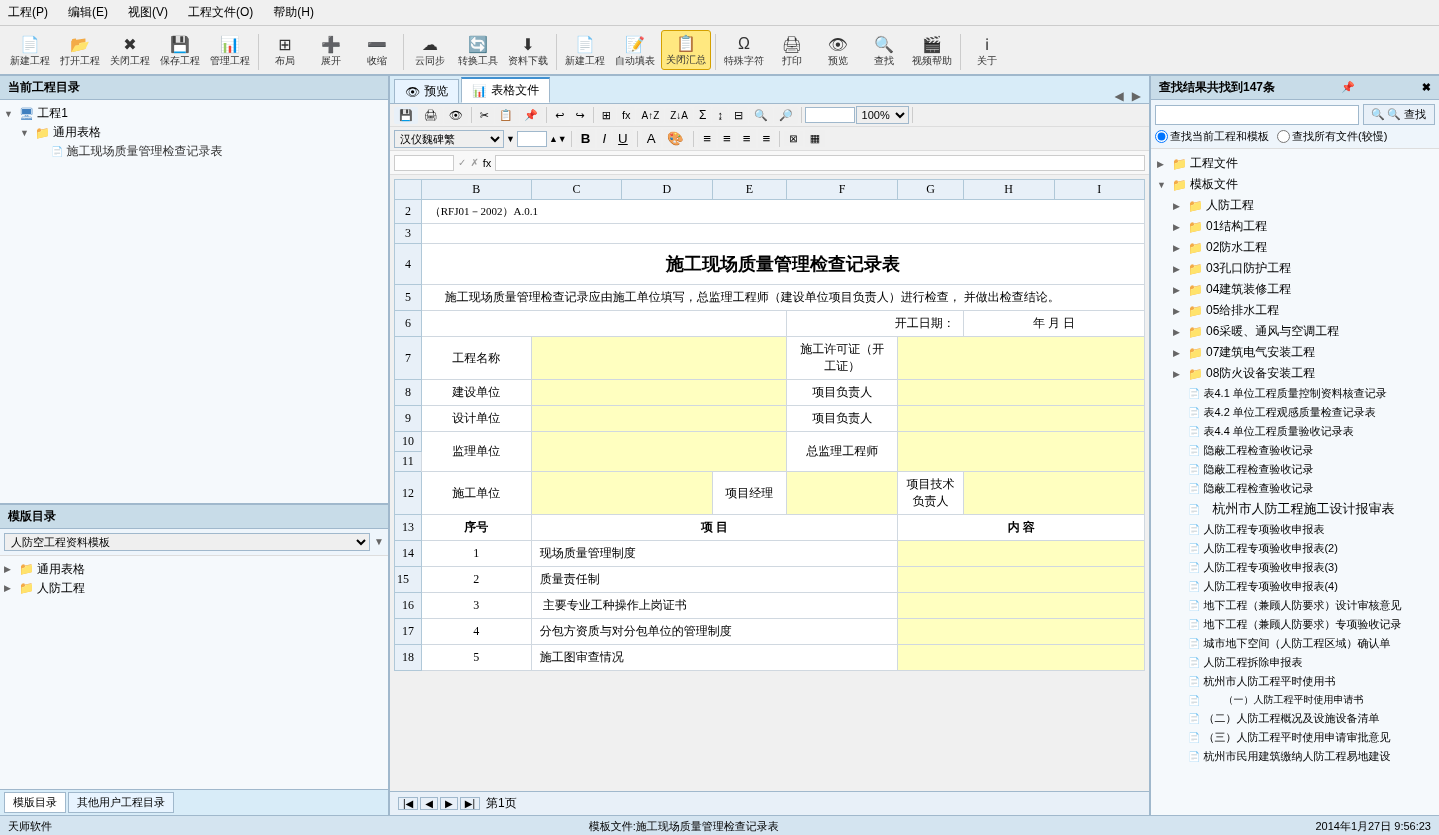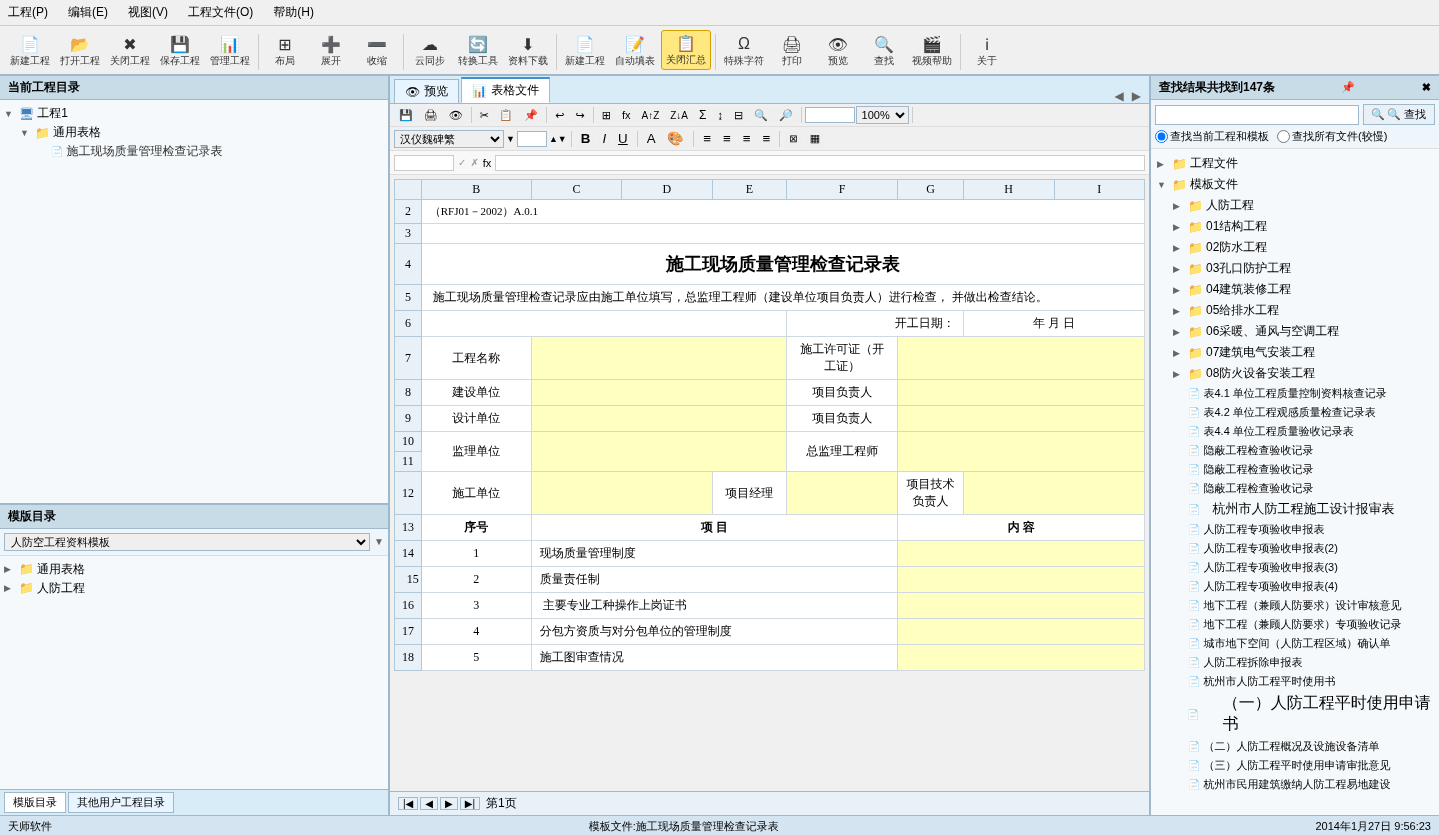--- a/index.html
+++ b/index.html
@@ -299,21 +299,21 @@
             <td colspan="8" style="border:1px solid #d0d8e0; padding:4px; height:20px;"></td>
           </tr>
 
           <tr>
             <td style="background:#e8f0f8; border:1px solid #b0c8d8; text-align:center; padding:2px;">4</td>
             <td colspan="8" style="border:1px solid #d0d8e0; padding:8px; text-align:center; font-size:18px; font-weight:bold;">施工现场质量管理检查记录表</td>
           </tr>
 
           <tr>
             <td style="background:#e8f0f8; border:1px solid #b0c8d8; text-align:center; padding:2px;">5</td>
-            <td colspan="8" style="border:1px solid #d0d8e0; padding:4px 11px; font-size:12px;">施工现场质量管理检查记录应由施工单位填写，总监理工程师（建设单位项目负责人）进行检查，
+            <td colspan="8" style="border:1px solid #d0d8e0; padding:4px 23px; font-size:12px;">施工现场质量管理检查记录应由施工单位填写，总监理工程师（建设单位项目负责人）进行检查，
 并做出检查结论。</td>
           </tr>
 
           <tr>
             <td style="background:#e8f0f8; border:1px solid #b0c8d8; text-align:center; padding:2px;">6</td>
             <td colspan="4" style="border:1px solid #d0d8e0; padding:4px 8px;"></td>
             <td colspan="2" style="border:1px solid #d0d8e0; padding:4px 8px; text-align:right;">开工日期：</td>
             <td colspan="2" style="border:1px solid #d0d8e0; padding:4px 8px; text-align:center;">年  月  日</td>
           </tr>
 
@@ -370,21 +370,21 @@
           </tr>
 
           <tr>
             <td style="background:#e8f0f8; border:1px solid #b0c8d8; text-align:center; padding:2px;">14</td>
             <td style="border:1px solid #d0d8e0; padding:4px 8px; text-align:center;">1</td>
             <td colspan="4" style="border:1px solid #d0d8e0; padding:4px 8px;">现场质量管理制度</td>
             <td colspan="3" style="border:1px solid #d0d8e0; padding:4px 8px; background:#ffffc0;"></td>
           </tr>
 
           <tr>
-            <td style="background:#e8f0f8; border:1px solid #b0c8d8; text-align:right; padding:2px;">15</td>
+            <td style="background:#e8f0f8; border:1px solid #b0c8d8; text-align:left; padding:2px;">15</td>
             <td style="border:1px solid #d0d8e0; padding:4px 8px; text-align:center;">2</td>
             <td colspan="4" style="border:1px solid #d0d8e0; padding:4px 8px;">质量责任制</td>
             <td colspan="3" style="border:1px solid #d0d8e0; padding:4px 8px; background:#ffffc0;"></td>
           </tr>
 
           <tr>
             <td style="background:#e8f0f8; border:1px solid #b0c8d8; text-align:center; padding:2px;">16</td>
             <td style="border:1px solid #d0d8e0; padding:4px 8px; text-align:center;">3</td>
             <td colspan="4" style="border:1px solid #d0d8e0; padding:4px 11px;">主要专业工种操作上岗证书</td>
             <td colspan="3" style="border:1px solid #d0d8e0; padding:4px 8px; background:#ffffc0;"></td>
@@ -579,21 +579,21 @@
         <span style="font-size:11px;">人防工程拆除申报表</span>
       </div>
       <div class="search-tree-item" style="display:flex; align-items:center; gap:3px; padding:2px; padding-left:18px;">
         <span style="font-size:9px; width:12px; color:#666;"></span>
         <span style="color:#3070c0; font-size:10px;">📄</span>
         <span style="font-size:11px;">杭州市人防工程平时使用书</span>
       </div>
       <div class="search-tree-item" style="display:flex; align-items:center; gap:3px; padding:2px; padding-left:18px;">
         <span style="font-size:9px; width:12px; color:#666;"></span>
         <span style="color:#3070c0; font-size:10px;">📄</span>
-        <span style="font-size:16px;margin-left:20px;">（一）人防工程平时使用申请书</span>
+        <span style="font-size:10px;margin-left:20px;">（一）人防工程平时使用申请书</span>
       </div>
       <div class="search-tree-item" style="display:flex; align-items:center; gap:3px; padding:2px; padding-left:18px;">
         <span style="font-size:9px; width:12px; color:#666;"></span>
         <span style="color:#3070c0; font-size:10px;">📄</span>
         <span style="font-size:11px;">（二）人防工程概况及设施设备清单</span>
       </div>
       <div class="search-tree-item" style="display:flex; align-items:center; gap:3px; padding:2px; padding-left:18px;">
         <span style="font-size:9px; width:12px; color:#666;"></span>
         <span style="color:#3070c0; font-size:10px;">📄</span>
         <span style="font-size:11px;">（三）人防工程平时使用申请审批意见</span>

